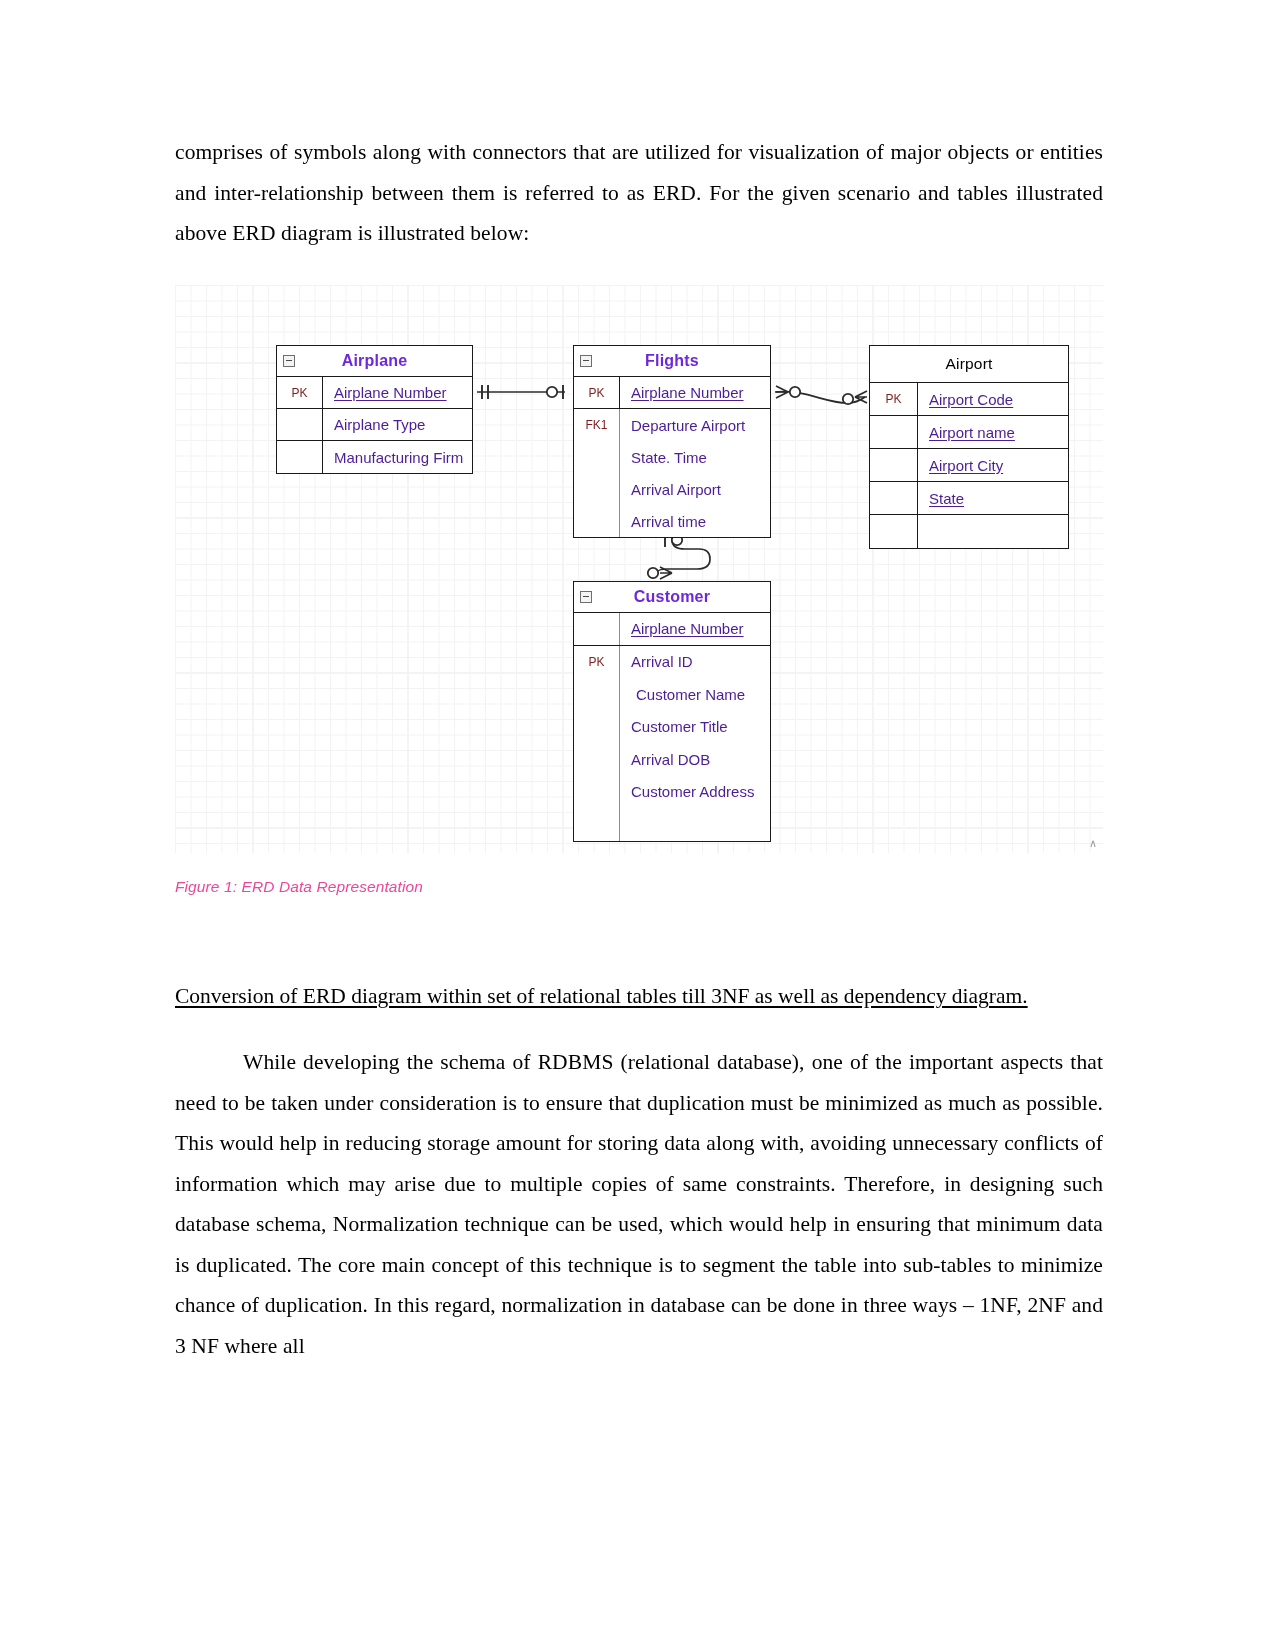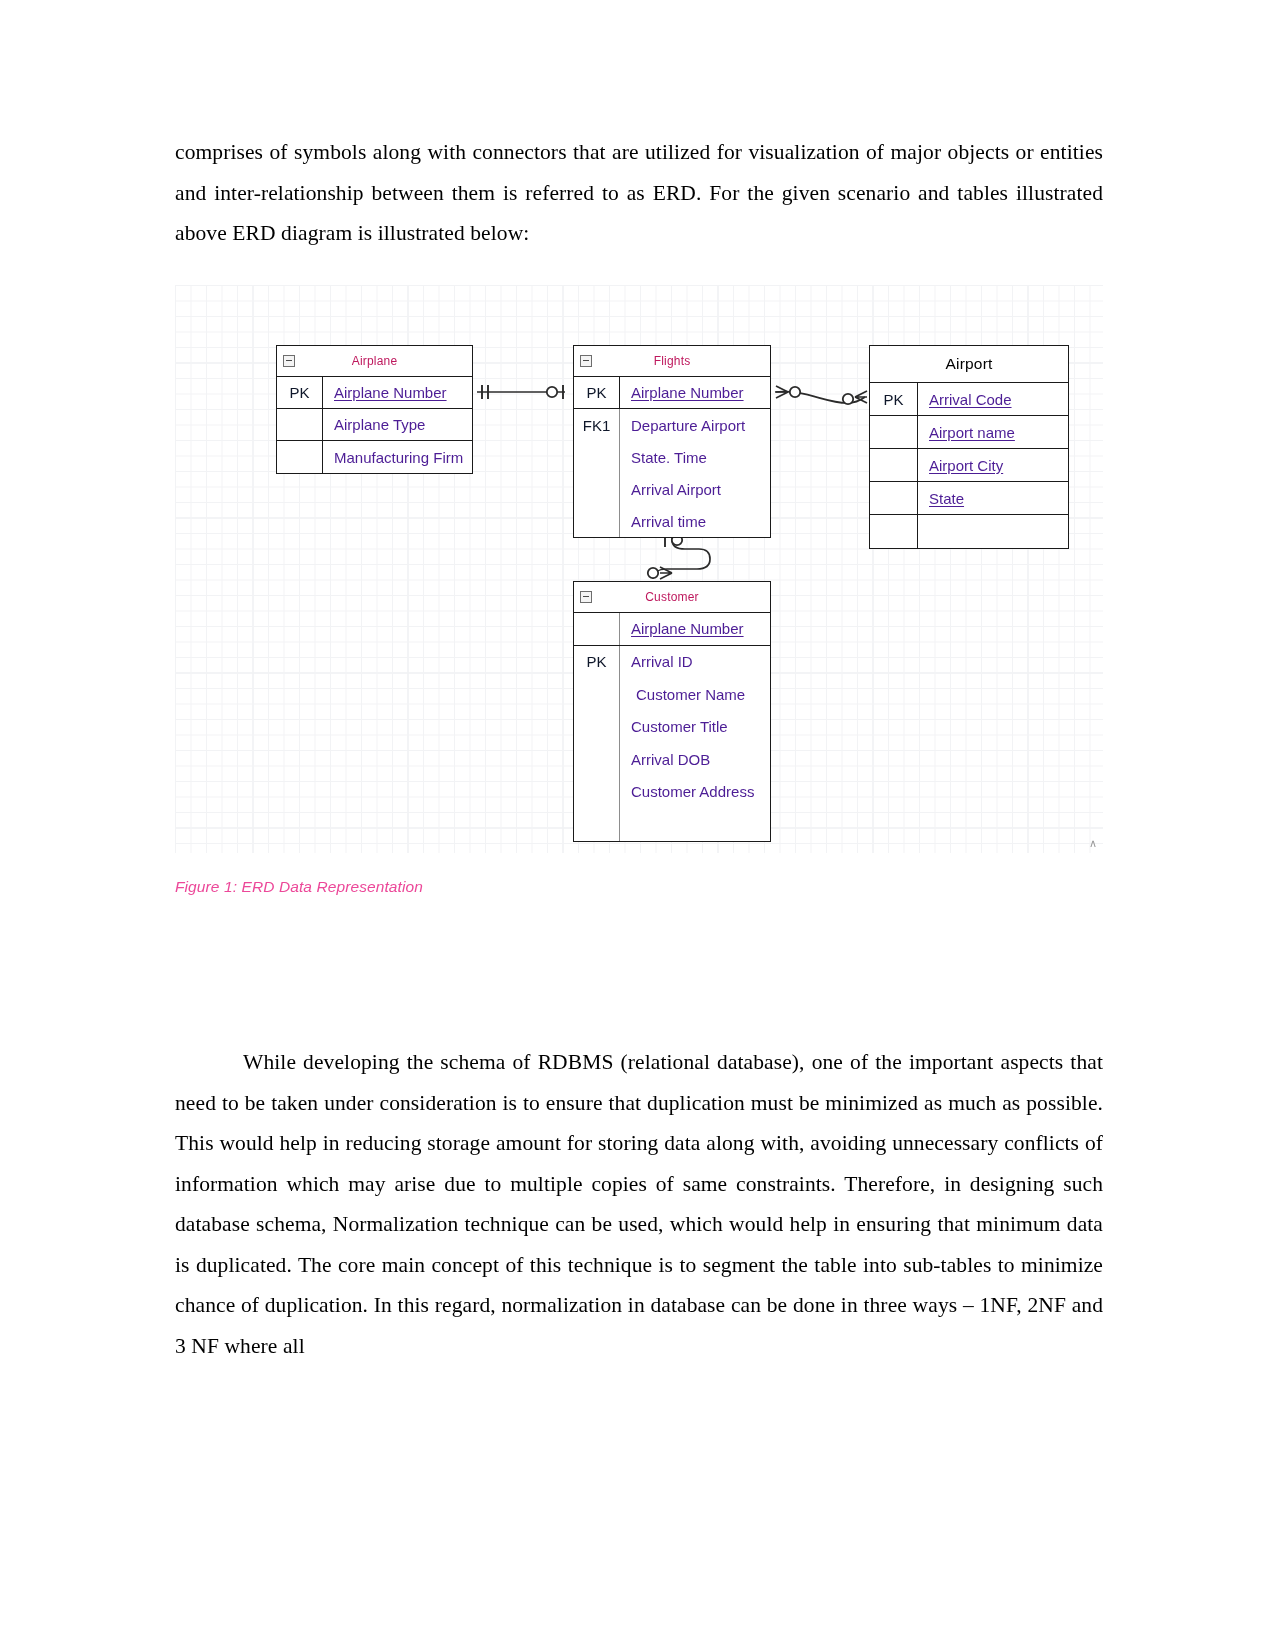--- a/index.html
+++ b/index.html
@@ -78,23 +78,23 @@
   .entity .ehead {
     position: relative;
     height: 31px;
     border-bottom: 1.6px solid #1a1a1a;
     display: flex;
     align-items: center;
     justify-content: center;
     box-sizing: border-box;
   }
   .entity .ehead .etitle {
-    font-size: 12px;
-    font-weight: normal;
-    color: #be185d;
+    font-size: 16px;
+    font-weight: bold;
+    color: #6d28d9;
     letter-spacing: 0.2px;
   }
   .entity .ehead.plain .etitle {
     font-weight: normal;
     font-size: 15.5px;
     color: #000000;
   }
   .collapse-box {
     position: absolute;
     left: 6px;
@@ -120,22 +120,22 @@
     height: 32px;
     box-sizing: border-box;
   }
   .erow.b { border-bottom: 1.4px solid #1a1a1a; }
   .erow .keycell {
     width: 46px;
     flex: 0 0 46px;
     display: flex;
     align-items: center;
     justify-content: center;
-    font-size: 15px;
-    color: #0f172a;
+    font-size: 12px;
+    color: #7f1d1d;
     border-right: 1.2px solid #1a1a1a;
     box-sizing: border-box;
   }
   .erow .keycell.noline { border-right: 1.2px solid #8d8d8d; }
   .erow .attrcell {
     flex: 1 1 auto;
     display: flex;
     align-items: center;
     padding-left: 11px;
     font-size: 15px;
@@ -302,21 +302,21 @@
       </div>
     </div>
 
     <div class="entity" id="ent-airport">
       <div class="ehead plain">
         <span class="etitle">Airport</span>
       </div>
       <div class="erow b">
         <div class="keycell">PK</div>
         <div class="attrcell">
-            <span class="u">Arrival Code</span>
+            <span class="u">Airport Code</span>
           </div>
       </div>
       <div class="erow b">
         <div class="keycell"></div>
         <div class="attrcell">
             <span class="u">Airport name</span>
           </div>
       </div>
       <div class="erow b">
         <div class="keycell"></div>
@@ -381,18 +381,19 @@
         <div class="keycell noline"></div>
         <div class="attrcell"></div>
       </div>
     </div>
 
     <span class="corner-mark">∧</span>
   </div>
 
   <div class="caption">Figure 1: ERD Data Representation</div>
 
+  <div class="section-heading">Conversion of ERD diagram within set of relational tables till 3NF as well as dependency diagram.</div>
 
   <div class="lower-text">
     <p class="body-text indent">While developing the schema of RDBMS (relational database), one of the important aspects that need to be taken under consideration is to ensure that duplication must be minimized as much as possible. This would help in reducing storage amount for storing data along with, avoiding unnecessary conflicts of information which may arise due to multiple copies of same constraints. Therefore, in designing such database schema, Normalization technique can be used, which would help in ensuring that minimum data is duplicated. The core main concept of this technique is to segment the table into sub-tables to minimize chance of duplication. In this regard, normalization in database can be done in three ways – 1NF, 2NF and 3 NF where all</p>
   </div>
 
 </div>
 
 </body></html>

